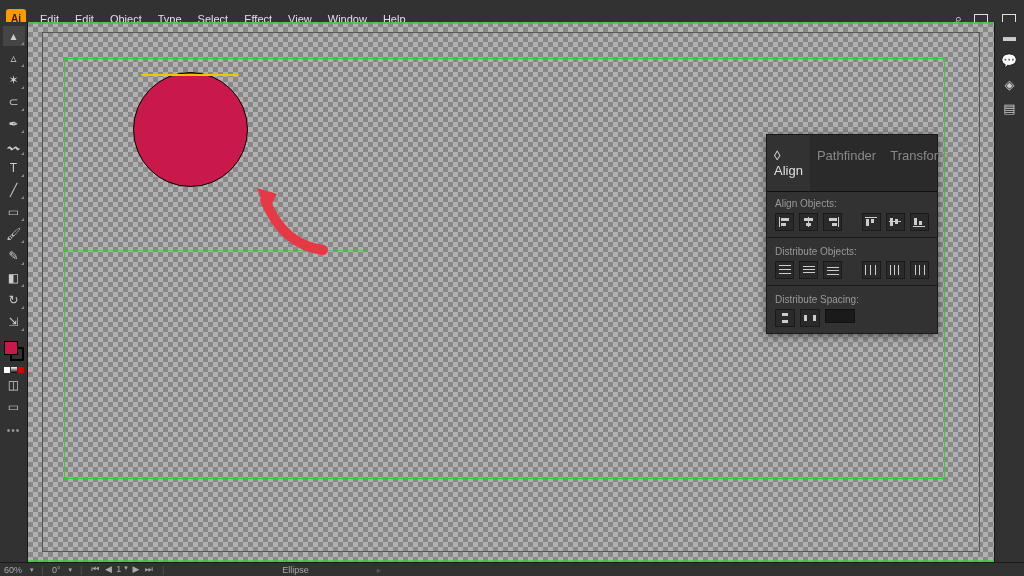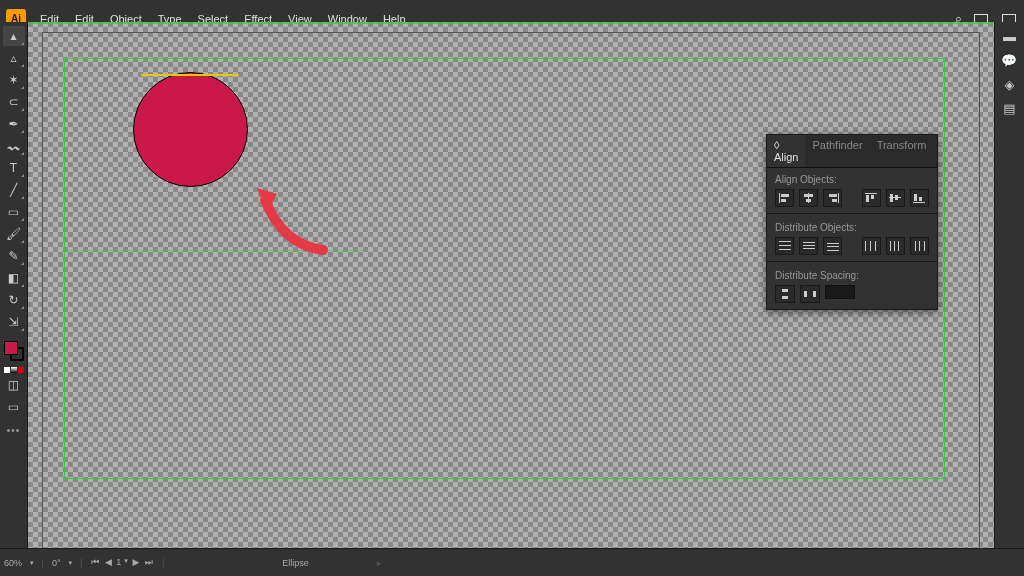--- a/index.html
+++ b/index.html
@@ -49,36 +49,36 @@
 .yellow-hl { position:absolute; left:113px; top:52px; width:98px; height:2px; background:#e8c800; border-radius:1px; }
 
 
 .callout { position:absolute; left:288px; top:178px; width:322px; background:#f5e500; border-radius:18px; padding:18px 22px; text-align:center; font-size:18px; font-weight:800; color:#000; line-height:1.35; }
 .callout .hl { color:#d62828; }
 .arrow { position:absolute; left:225px; top:158px; width:80px; height:80px; pointer-events:none; }
 
 
 .align-panel { position:absolute; right:56px; top:112px; width:172px; background:#323232; border:1px solid #1a1a1a; box-shadow:0 2px 8px rgba(0,0,0,.5); font-size:9px; color:#bbb; }
 .ap-tabs { display:flex; background:#2a2a2a; border-bottom:1px solid #111; }
-.ap-tab { padding:4px 7px; cursor:pointer; color:#888; font-size:11px; }
+.ap-tab { padding:13px 7px; cursor:pointer; color:#888; font-size:13px; }
 .ap-tab.act { color:#e0e0e0; background:#323232; }
 .ap-menu { margin-left:auto; padding:3px 6px; color:#999; cursor:pointer; }
 .ap-close { position:absolute; right:2px; top:-10px; color:#999; font-size:9px; display:flex; gap:4px; }
 .ap-section { padding:6px 8px 4px; }
 .ap-label { font-size:10px; color:#999; margin-bottom:4px; }
 .ap-row { display:flex; gap:5px; }
 .ap-btn { width:20px; height:18px; background:#2a2a2a; border:1px solid #1a1a1a; display:flex; align-items:center; justify-content:center; cursor:pointer; }
 .ap-btn svg { width:14px; height:12px; }
 .ap-divider { height:1px; background:#1a1a1a; margin:2px 0; }
 .ap-split { display:flex; }
 .ap-split > div { flex:1; padding:6px 8px; }
 .ap-num { width:30px; height:14px; background:#1a1a1a; border:1px solid #111; display:inline-block; vertical-align:middle; }
 
 
-.status { position:absolute; left:0; right:0; bottom:0; height:28px; background:#323232; border-top:1px solid #1a1a1a; display:flex; align-items:center; font-size:9px; color:#aaa; padding:0 4px; gap:8px; }
+.status { position:absolute; left:0; right:0; bottom:0; height:14px; background:#323232; border-top:1px solid #1a1a1a; display:flex; align-items:center; font-size:9px; color:#aaa; padding:0 4px; gap:8px; }
 .status .sep { color:#555; }
 .nav-arrows { display:flex; gap:3px; }
 .nav-btn { width:10px; text-align:center; cursor:pointer; }
 </style>
 </head>
 <body>
 
 <div class="menubar">
   <div class="app-icon">Ai</div>
   <div class="menu-item">Edit</div>

